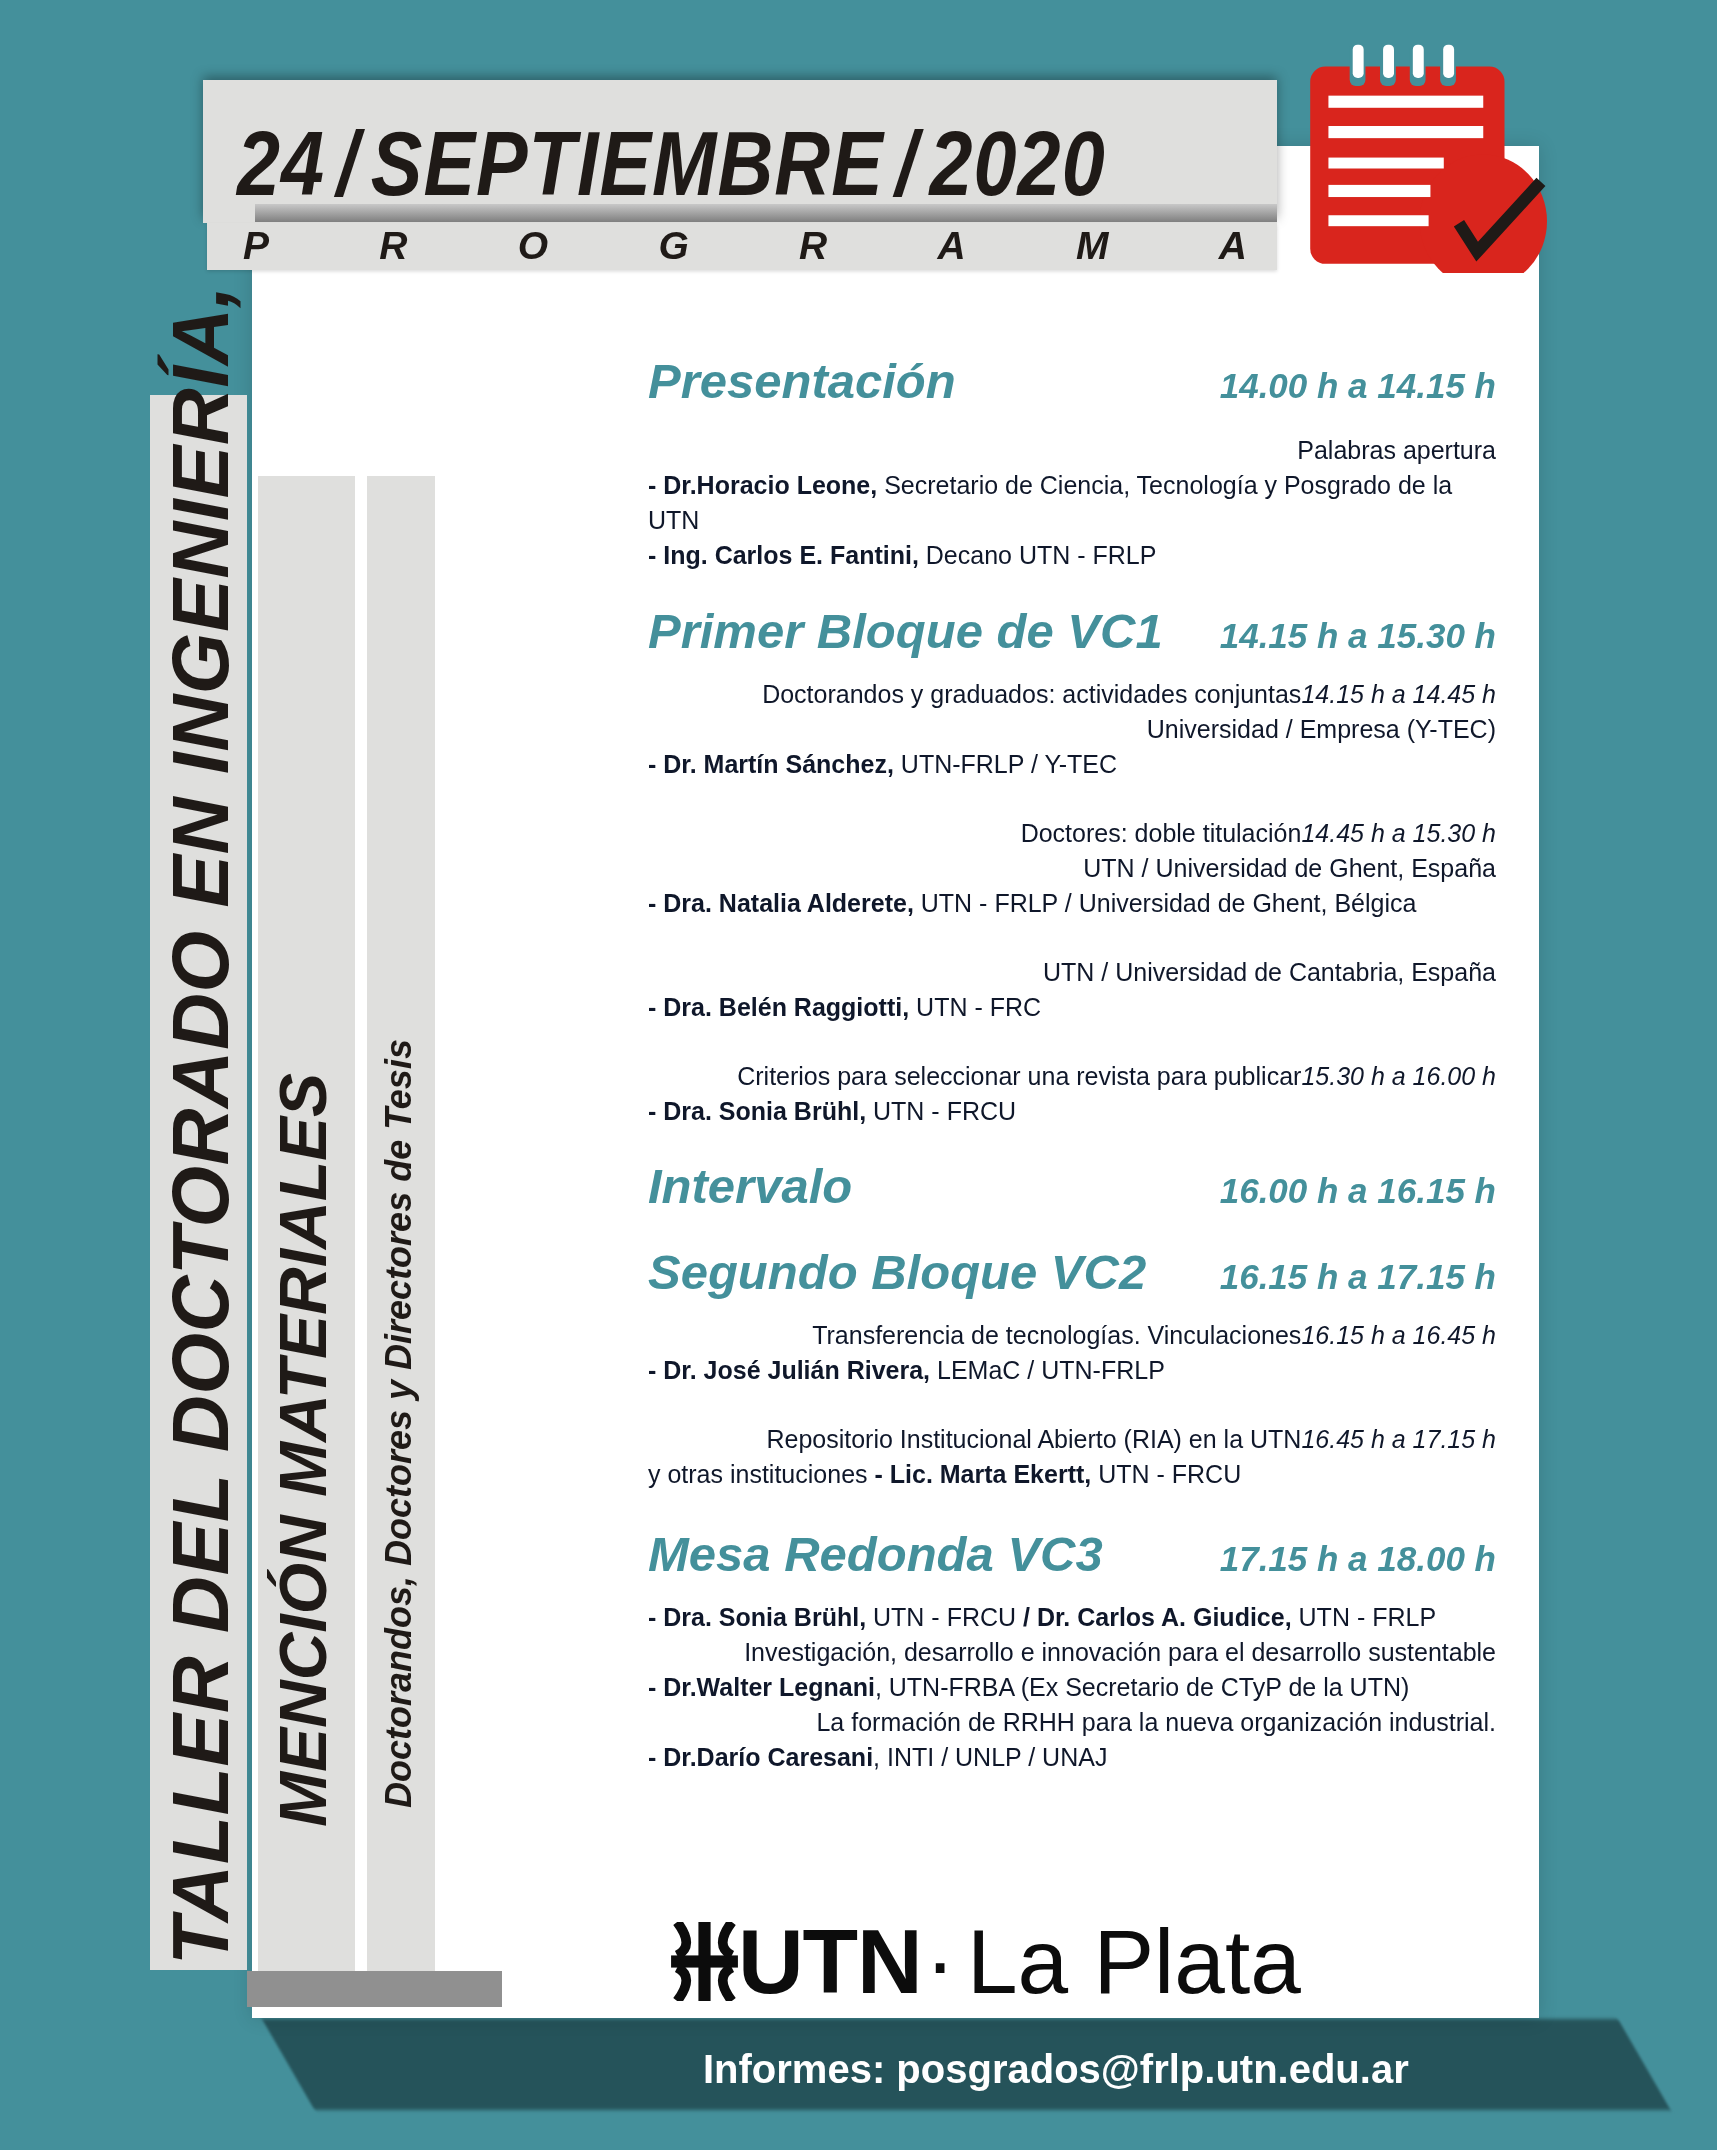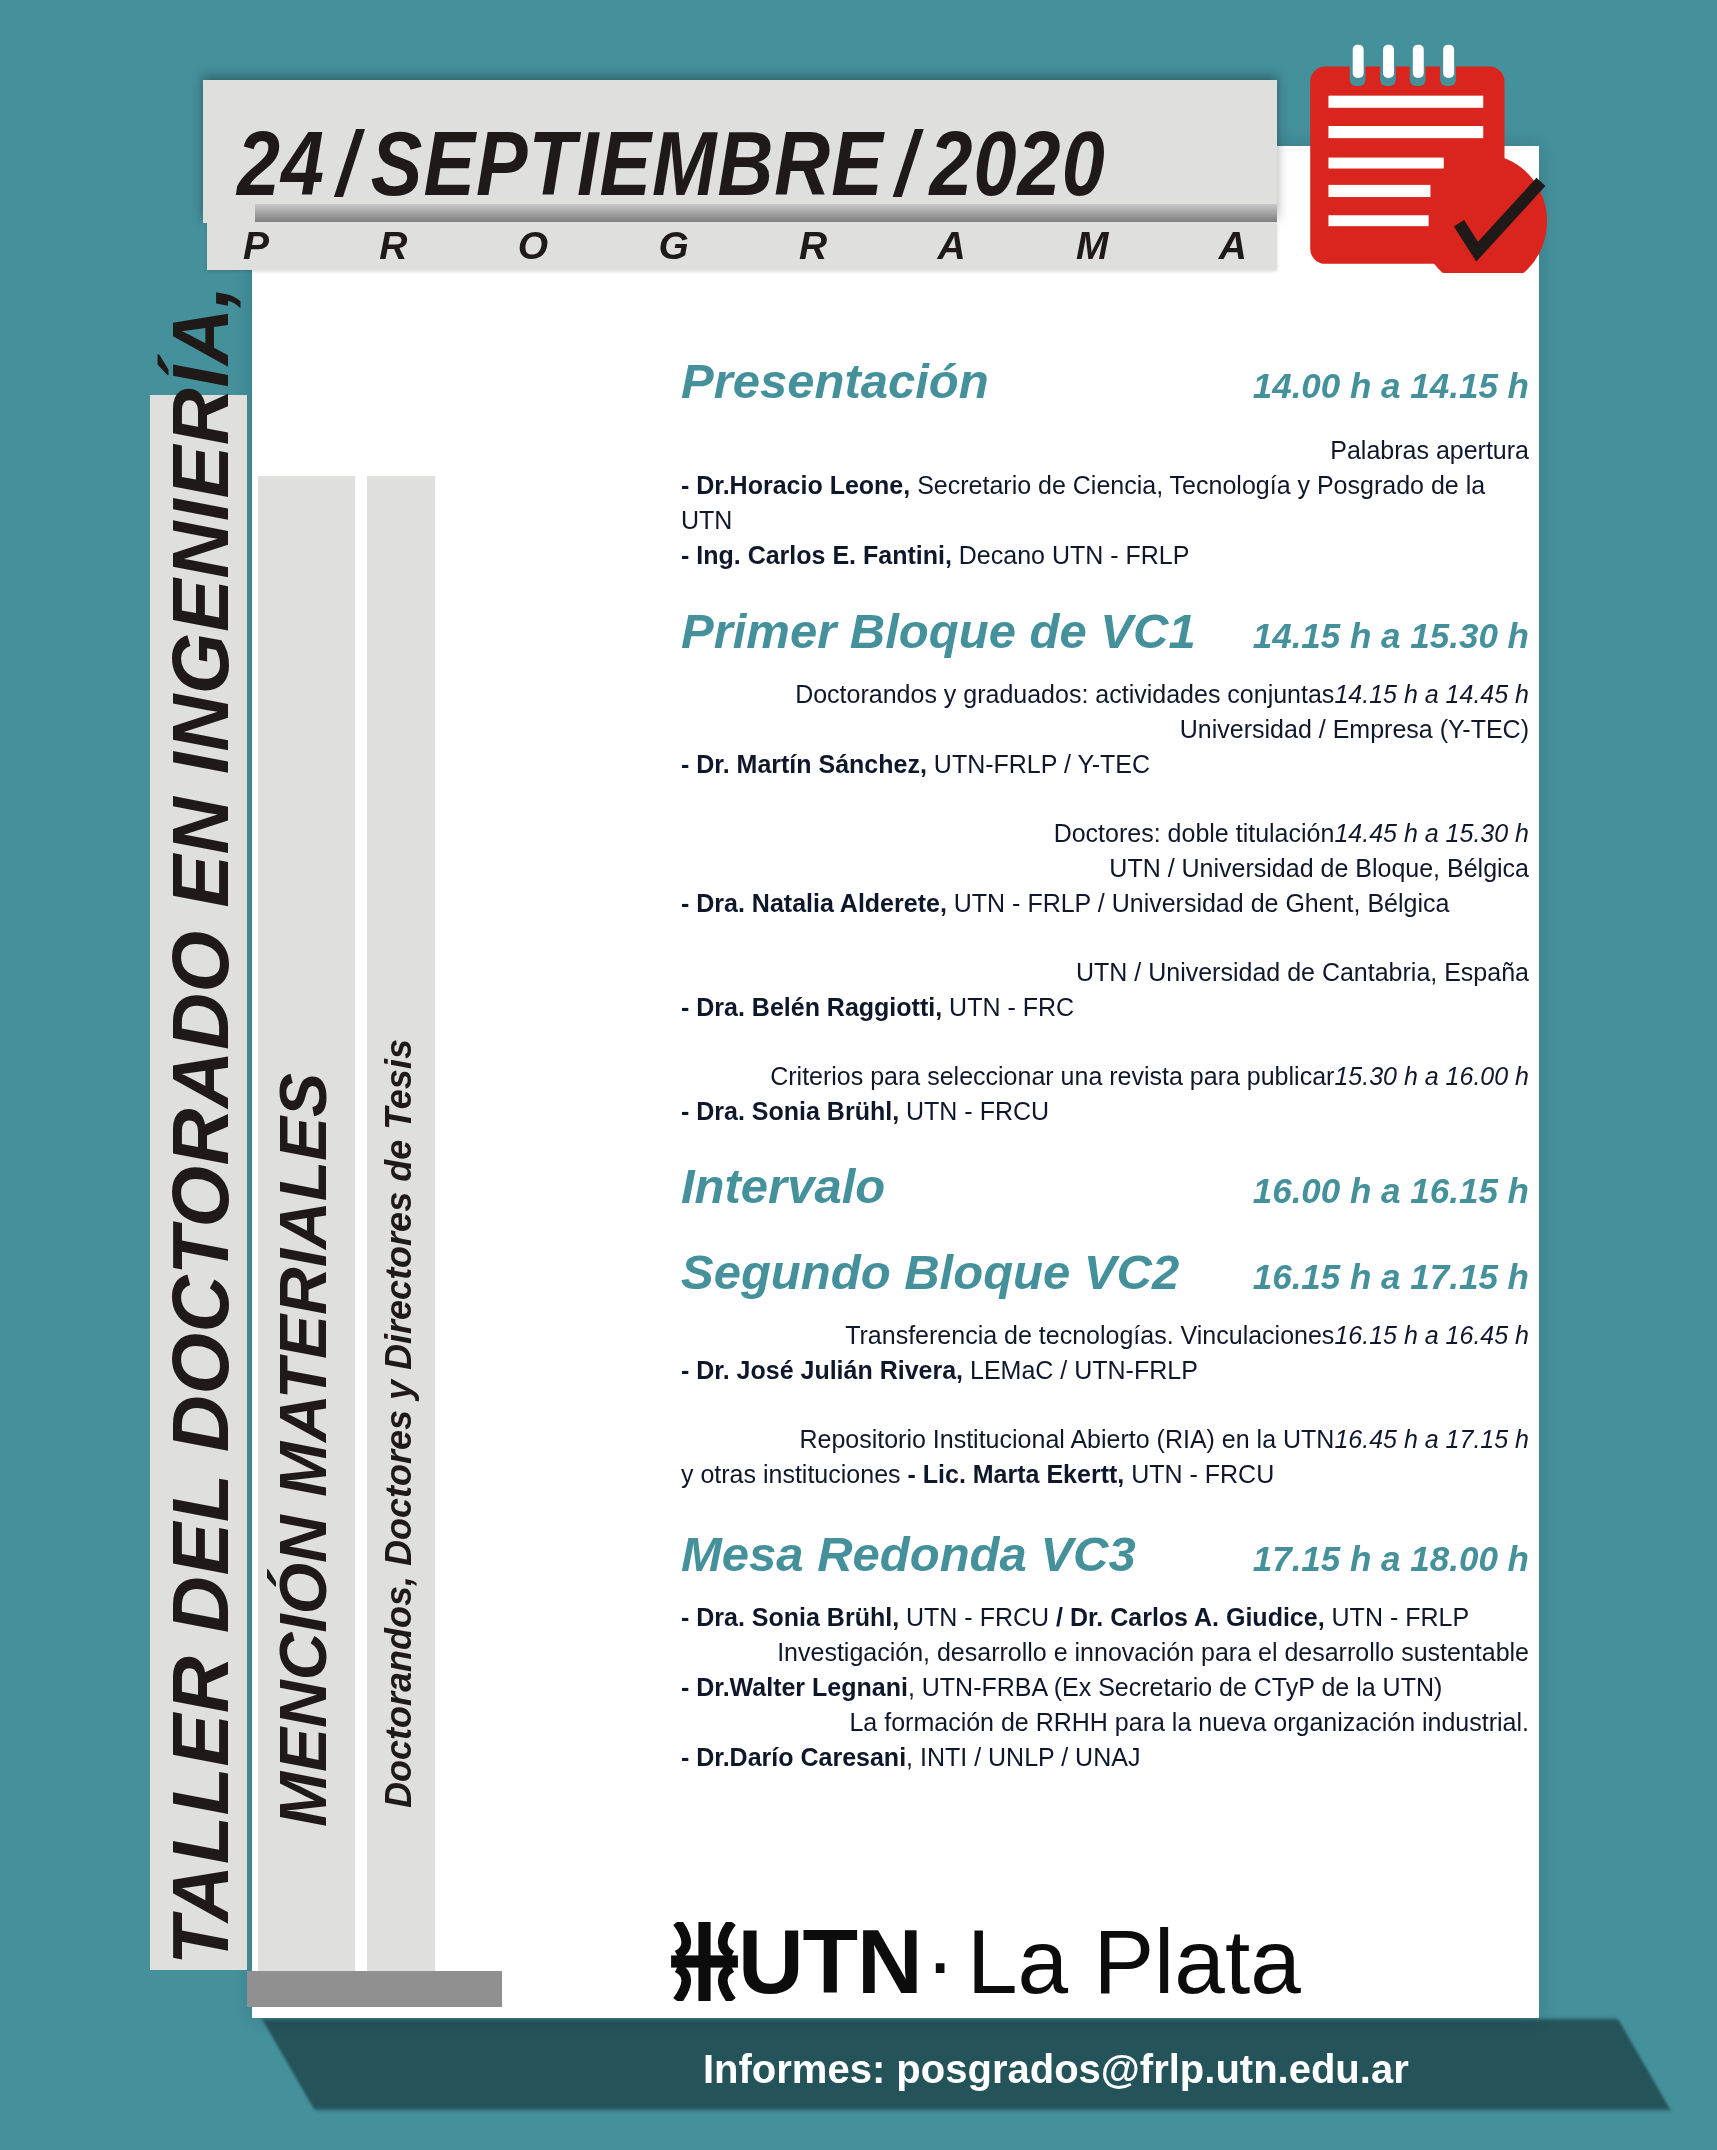--- a/index.html
+++ b/index.html
@@ -21,21 +21,21 @@
   .banner{background:#dfdfdd;}
   .b1{left:150px;top:395px;width:97px;height:1575px;}
   .b2{left:258px;top:476px;width:97px;height:1496px;}
   .b3{left:367px;top:476px;width:68px;height:1496px;}
   .banner-base{left:247px;top:1971px;width:255px;height:36px;background:#909090;}
   .vtext{position:absolute;white-space:nowrap;color:#1f1a17;font-style:italic;font-weight:bold;transform-origin:left top;transform:rotate(-90deg);}
   .vt1{left:155px;top:1965px;font-size:79px;letter-spacing:0.6px;}
   .vt2{left:265px;top:1827px;font-size:66px;}
   .vt3{left:378px;top:1808px;font-size:36px;}
   
-  .content{left:648px;top:353px;width:848px;margin-left:33px;}
+  .content{left:648px;top:353px;width:848px;}
   .sec{display:flex;justify-content:space-between;align-items:baseline;color:#44909b;font-weight:bold;font-style:italic;}
   .sec .t{font-size:49px;}
   .sec .h{font-size:35px;}
   .line{font-size:25px;color:#0f172a;line-height:35px;display:flex;justify-content:flex-end;}
   .line .time{font-style:italic;}
   .b{font-weight:bold;}
   .gap{height:34px;}
   
   .logo{left:671px;top:1916px;height:91px;display:flex;align-items:center;color:#0c0c0c;}
   .logo .utn{font-weight:bold;font-size:91px;letter-spacing:-1.2px;}
@@ -126,21 +126,21 @@
   <div class="line">
       <span>Universidad / Empresa (Y-TEC)</span>
     </div>
   <div class="line" style="display:block"><span class="b">- Dr. Martín Sánchez,</span><span> UTN-FRLP / Y-TEC</span></div>
   <div class="gap"></div>
   <div class="line">
       <span>Doctores: doble titulación</span>
       <span class="time">14.45 h a 15.30 h</span>
     </div>
   <div class="line">
-      <span>UTN / Universidad de Bloque, Bélgica</span>
+      <span>UTN / Universidad de Ghent, España</span>
     </div>
   <div class="line" style="display:block"><span class="b">- Dra. Natalia Alderete,</span><span> UTN - FRLP / Universidad de Ghent, Bélgica</span></div>
   <div class="gap"></div>
   <div class="line">
       <span>UTN / Universidad de Cantabria, España</span>
     </div>
   <div class="line" style="display:block"><span class="b">- Dra. Belén Raggiotti,</span><span> UTN - FRC</span></div>
   <div class="gap"></div>
   <div class="line">
       <span>Criterios para seleccionar una revista para publicar</span>

